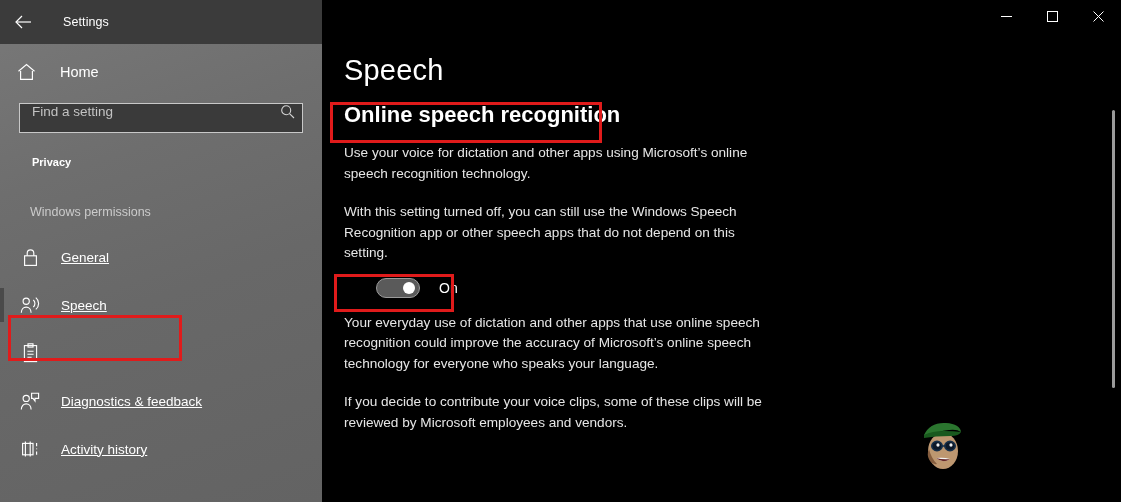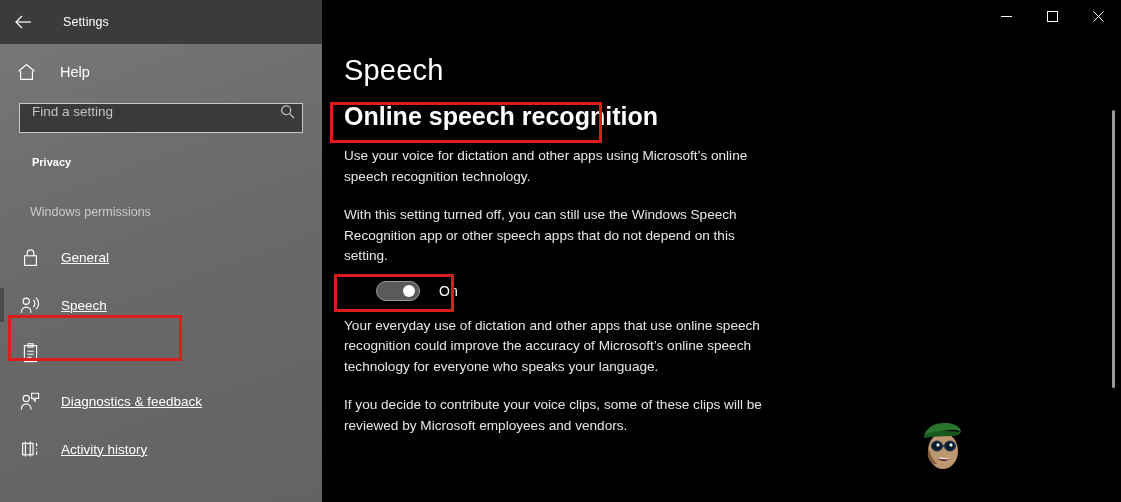--- a/index.html
+++ b/index.html
@@ -141,21 +141,21 @@
     background: #000000;
     overflow: hidden;
   }
   .page-title {
     font-size: 29px; font-weight: normal;
     color: #ffffff;
     margin: 22px 0 0 22px;
     letter-spacing: .2px;
   }
   .h2 {
-    font-size: 25px; color: #ffffff;
+    font-size: 22px; color: #ffffff;
     margin: 15px 0 0 22px;
   }
   .para {
     font-size: 13.6px; line-height: 20.5px;
     color: #e6e6e6;
     margin: 15px 0 0 22px;
     width: 438px;
   }
   .para.tight { margin-top: 18px; }
   .h2.sub {
@@ -261,21 +261,21 @@
 
   <div class="sidebar">
 
     <div class="home-row">
       <div class="home-ico">
         <svg width="19" height="18" viewBox="0 0 19 18" fill="none" stroke="#ffffff" stroke-width="1.15">
           <path d="M1.5 8.2 L9.5 1.5 L17.5 8.2"></path>
           <path d="M3.6 8.0 V16.3 H15.4 V8.0"></path>
         </svg>
       </div>
-      <div class="home-label">Help</div>
+      <div class="home-label">Home</div>
     </div>
 
     <div class="searchbox">
       <input type="text" placeholder="Find a setting" style="">
       <div class="search-ico">
         <svg width="15" height="15" viewBox="0 0 15 15" fill="none" stroke="#d5d5d5" stroke-width="1.1">
           <circle cx="6.2" cy="6.2" r="4.5"></circle>
             <path d="M9.5 9.6 L14 14"></path>
         </svg>
       </div>

